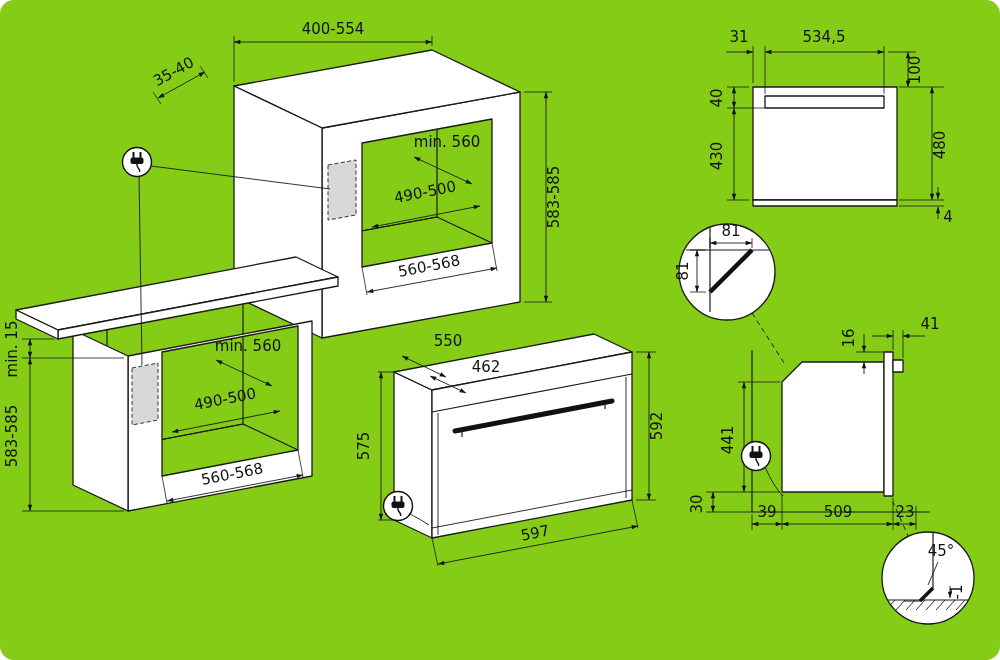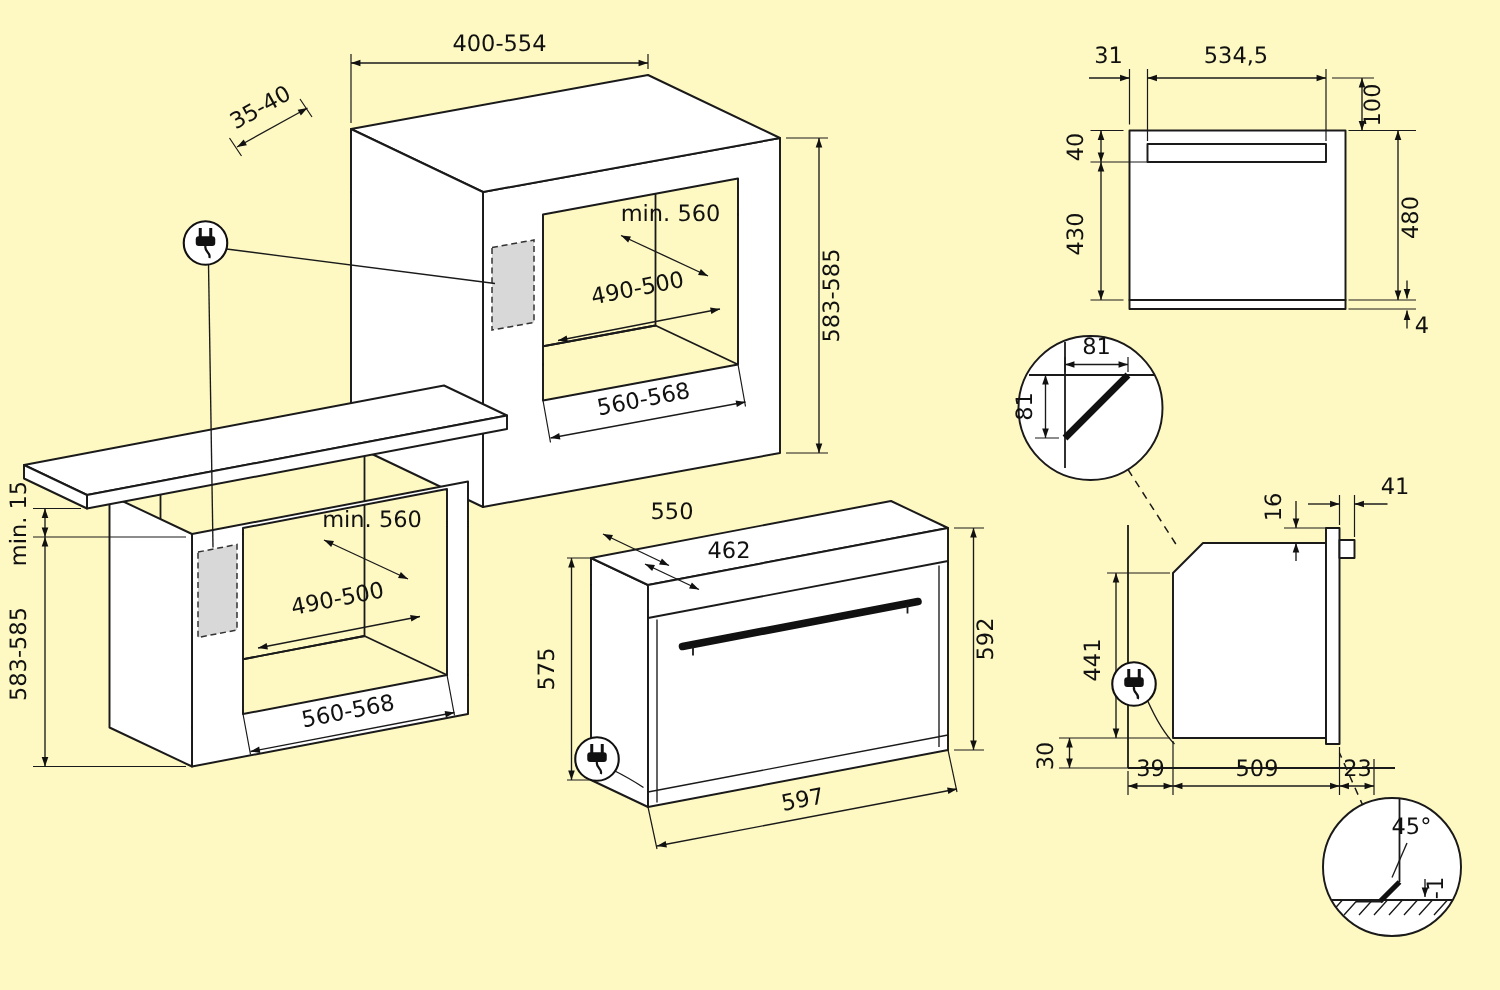--- a/index.html
+++ b/index.html
@@ -1,16 +1,16 @@
 <!DOCTYPE html>
 <html><head>
 <meta charset="utf-8">
 <style>
   html,body{margin:0;padding:0;background:#fff;}
-  .stage{position:relative;width:1000px;height:660px;background:#fef9c3;overflow:hidden;}
+  .stage{position:relative;width:1000px;height:660px;background:#84cc16;overflow:hidden;border-radius:14px;}
   svg{display:block;}
   .dim{font-family:"DejaVu Sans","Liberation Sans",sans-serif;font-size:15px;fill:#111;text-anchor:middle;}
   .ol{fill:#ffffff;stroke:#1a1a1a;stroke-width:1.3;stroke-linejoin:round;}
   .ln{fill:none;stroke:#1a1a1a;stroke-width:1.2;stroke-linejoin:round;}
   .thin{fill:none;stroke:#1a1a1a;stroke-width:0.9;}
   .dl{fill:none;stroke:#1a1a1a;stroke-width:0.9;}
   .ext{fill:none;stroke:#1a1a1a;stroke-width:0.8;}
   .zone{fill:#d8d8d8;stroke:#333;stroke-width:1;stroke-dasharray:4 2.5;}
   .leader{fill:none;stroke:#1a1a1a;stroke-width:1;stroke-dasharray:5 4;}
   .hbar{fill:none;stroke:#111;stroke-width:5;stroke-linecap:round;}

